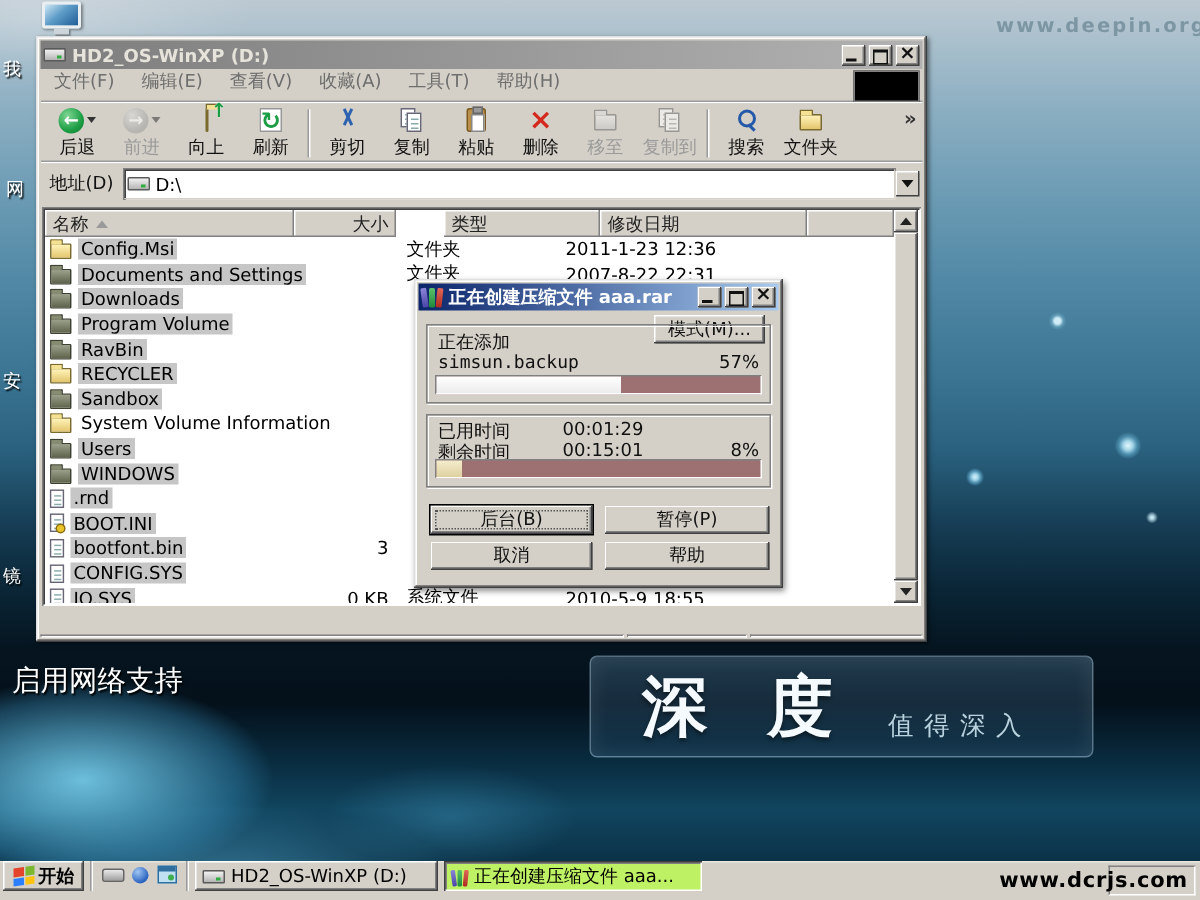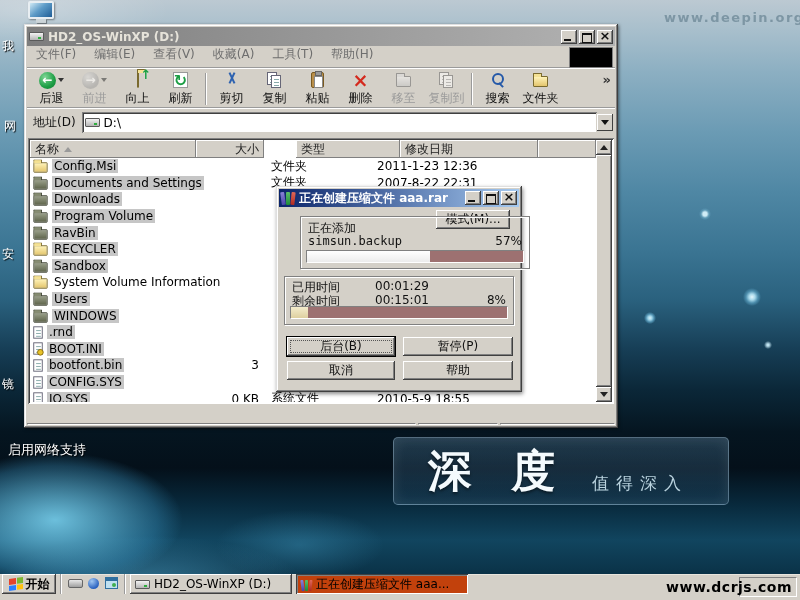--- a/index.html
+++ b/index.html
@@ -17,21 +17,21 @@
       radial-gradient(ellipse 120px 50px at 300px 545px, rgba(70,160,200,.35), rgba(0,0,0,0) 70%),
       radial-gradient(ellipse 200px 60px at 30px 10px, rgba(255,255,255,.25), rgba(0,0,0,0) 70%),
       linear-gradient(180deg,#bcc9d2 0%,#a8bfcc 5%,#8cafc2 12%,#6b9bb4 22%,#4f87a4 32%,#3a7492 42%,#2a617e 50%,#173f57 58%,#0b2738 65%,#051520 72%,#04101a 78%,#08293c 84%,#11455f 90%,#0a3146 96%,#093044 100%);
   }
 
   
   .wm-top{ position:absolute; left:664px; top:10px; font-weight:bold; font-size:13px; letter-spacing:1.5px; color:#7d96a4; }
   .dsk-mon{ position:absolute; left:28px; top:1px; width:26px; height:18px; background:linear-gradient(140deg,#cfe9f5,#5e9cc8 45%,#1f5d96); border:2px solid #e8eef2; border-radius:2px; box-shadow:1px 1px 2px rgba(0,0,0,.4);}
   .dsk-mon::after{ content:""; position:absolute; left:6px; top:16px; width:10px; height:4px; background:#cdd6da; box-shadow:1px 1px 1px rgba(0,0,0,.4);}
   .frag{ position:absolute; color:#fff; text-shadow:1px 1px 1px #000; font-size:12px; }
-  .netlabel{ position:absolute; left:8px; top:441px; color:#fff; font-size:13px; text-shadow:1px 1px 1px #000; }
+  .netlabel{ position:absolute; left:8px; top:441px; color:#fff; font-size:19px; text-shadow:1px 1px 1px #000; }
   .banner{ position:absolute; left:393px; top:437px; width:336px; height:68px; border:1px solid rgba(190,220,240,.4); border-radius:5px;
     background:linear-gradient(rgba(95,145,180,.30),rgba(55,105,145,.18)); box-shadow:inset 0 0 14px rgba(255,255,255,.10); }
   .banner .t1{ position:absolute; left:34px; top:4px; font-size:44px; font-weight:bold; color:#f4fafd; letter-spacing:12px; text-shadow:0 2px 3px rgba(0,0,0,.45);}
   .banner .t2{ position:absolute; left:198px; top:34px; font-size:17px; color:#b9d2de; letter-spacing:7px; }
 
   
   .xpwin{ position:absolute; left:24px; top:24px; width:594px; height:404px; background:#d4d0c8;
     box-shadow: inset -1px -1px 0 #404040, inset 1px 1px 0 #dfdfdf, inset -2px -2px 0 #808080, inset 2px 2px 0 #ffffff, 1px 1px 3px rgba(0,0,0,.5); }
   .ttl{ position:absolute; left:3px; top:3px; right:3px; height:19px; display:flex; align-items:center; padding:0 2px;
     background:linear-gradient(90deg,#7d7d7d,#b2b2b2); color:#e6e3da; font-weight:bold; }
@@ -130,21 +130,21 @@
     background:linear-gradient(90deg,#0a246a,#a6caf0); color:#fff; font-weight:bold; }
   .ttl2 .txt{ flex:1; margin-left:4px; font-size:12px; white-space:nowrap; overflow:hidden;}
   .rarico{ display:flex; gap:1px; align-items:flex-end; height:14px; flex:none;}
   .rarico i{ width:4px; height:13px; border-radius:1px; }
   .rarico i:nth-child(1){ background:linear-gradient(#8a84d8,#4a44a8); transform:rotate(-8deg); }
   .rarico i:nth-child(2){ background:linear-gradient(#5cc06a,#1e8a3a); }
   .rarico i:nth-child(3){ background:linear-gradient(#e06858,#b02a20); transform:rotate(6deg); }
   .modebtn{ position:absolute; right:12px; top:24px; width:74px; height:19px; background:#d4d0c8; color:#111;
     box-shadow: inset -1px -1px 0 #404040, inset 1px 1px 0 #ffffff, inset -2px -2px 0 #808080; display:flex; align-items:center; justify-content:center; }
   .grp{ position:absolute; left:8px; width:230px; border:1px solid #808080; box-shadow:1px 1px 0 #ffffff, inset 1px 1px 0 #ffffff; }
-  .g1{ top:30px; height:53px;margin-left:16px; } .g2{ top:90px; height:49px; }
+  .g1{ top:30px; height:53px; } .g2{ top:90px; height:49px; }
   .glabel{ position:absolute; left:7px; color:#111; }
   .gval{ position:absolute; color:#111; }
   .pbar{ position:absolute; left:5px; right:5px; height:13px; background:#9d7171; border:1px solid; border-color:#808080 #ffffff #ffffff #808080; }
   .pb1{ top:33px; } .pb2{ bottom:5px; }
   .pfill{ height:100%; }
   .pb1 .pfill{ background:linear-gradient(#ffffff,#ececec); }
   .pb2 .pfill{ background:linear-gradient(#f4eccc,#ded0a0); }
   .dbtns{ position:absolute; left:11px; top:151px; width:226px; display:grid; grid-template-columns:108px 110px; grid-template-rows:19px 19px; gap:5px 8px; }
   .dbtn{ background:#d4d0c8; color:#111; display:flex; align-items:center; justify-content:center;
     box-shadow: inset -1px -1px 0 #404040, inset 1px 1px 0 #ffffff, inset -2px -2px 0 #808080; }
@@ -161,21 +161,21 @@
   .qsep{ width:2px; height:20px; margin:0 4px; border-left:1px solid #9a9a9a; border-right:1px solid #ffffff; }
   .qicon{ width:18px; height:18px; display:flex; align-items:center; justify-content:center; }
   .q1{ width:15px; height:9px; background:linear-gradient(#e8e8e8,#9f9f9f); border:1px solid #666; border-radius:2px; }
   .q2{ width:11px; height:11px; border-radius:50%; background:radial-gradient(circle at 35% 30%,#9fc6f2,#2a62c0 70%); }
   .q3{ width:13px; height:12px; border:1px solid #2f6f9f; background:#bfe0f0; position:relative; }
   .q3::before{ content:""; position:absolute; left:0; right:0; top:0; height:3px; background:#2f6f9f; }
   .q3::after{ content:""; position:absolute; right:1px; bottom:1px; width:4px; height:4px; border-radius:50%; background:#3fae4f; }
   .taskitem{ height:20px; display:flex; align-items:center; gap:4px; padding:0 5px; margin-right:4px; color:#000; background:#d4d0c8; white-space:nowrap; overflow:hidden;
     box-shadow: inset -1px -1px 0 #404040, inset 1px 1px 0 #ffffff, inset -2px -2px 0 #808080; }
   .taskitem.t1{ width:162px; }
-  .taskitem.t2{ width:172px; background:#c2410c; box-shadow: inset 1px 1px 0 #404040, inset -1px -1px 0 #ffffff, inset 2px 2px 0 #808080; }
+  .taskitem.t2{ width:172px; background:#bef264; box-shadow: inset 1px 1px 0 #404040, inset -1px -1px 0 #ffffff, inset 2px 2px 0 #808080; }
   .rarico.small i{ width:3px; height:11px; }
   .tray{ position:absolute; right:3px; top:3px; width:58px; height:20px; border:1px solid; border-color:#808080 #ffffff #ffffff #808080; }
   .wm-btm{ position:absolute; right:8px; top:0; height:26px; line-height:26px; font-weight:bold; font-size:14px; color:#000; letter-spacing:.5px; z-index:2;}
 </style>
 </head>
 <body>
 
 <div id="screen">
 
   <div class="wm-top">www.deepin.org</div>

